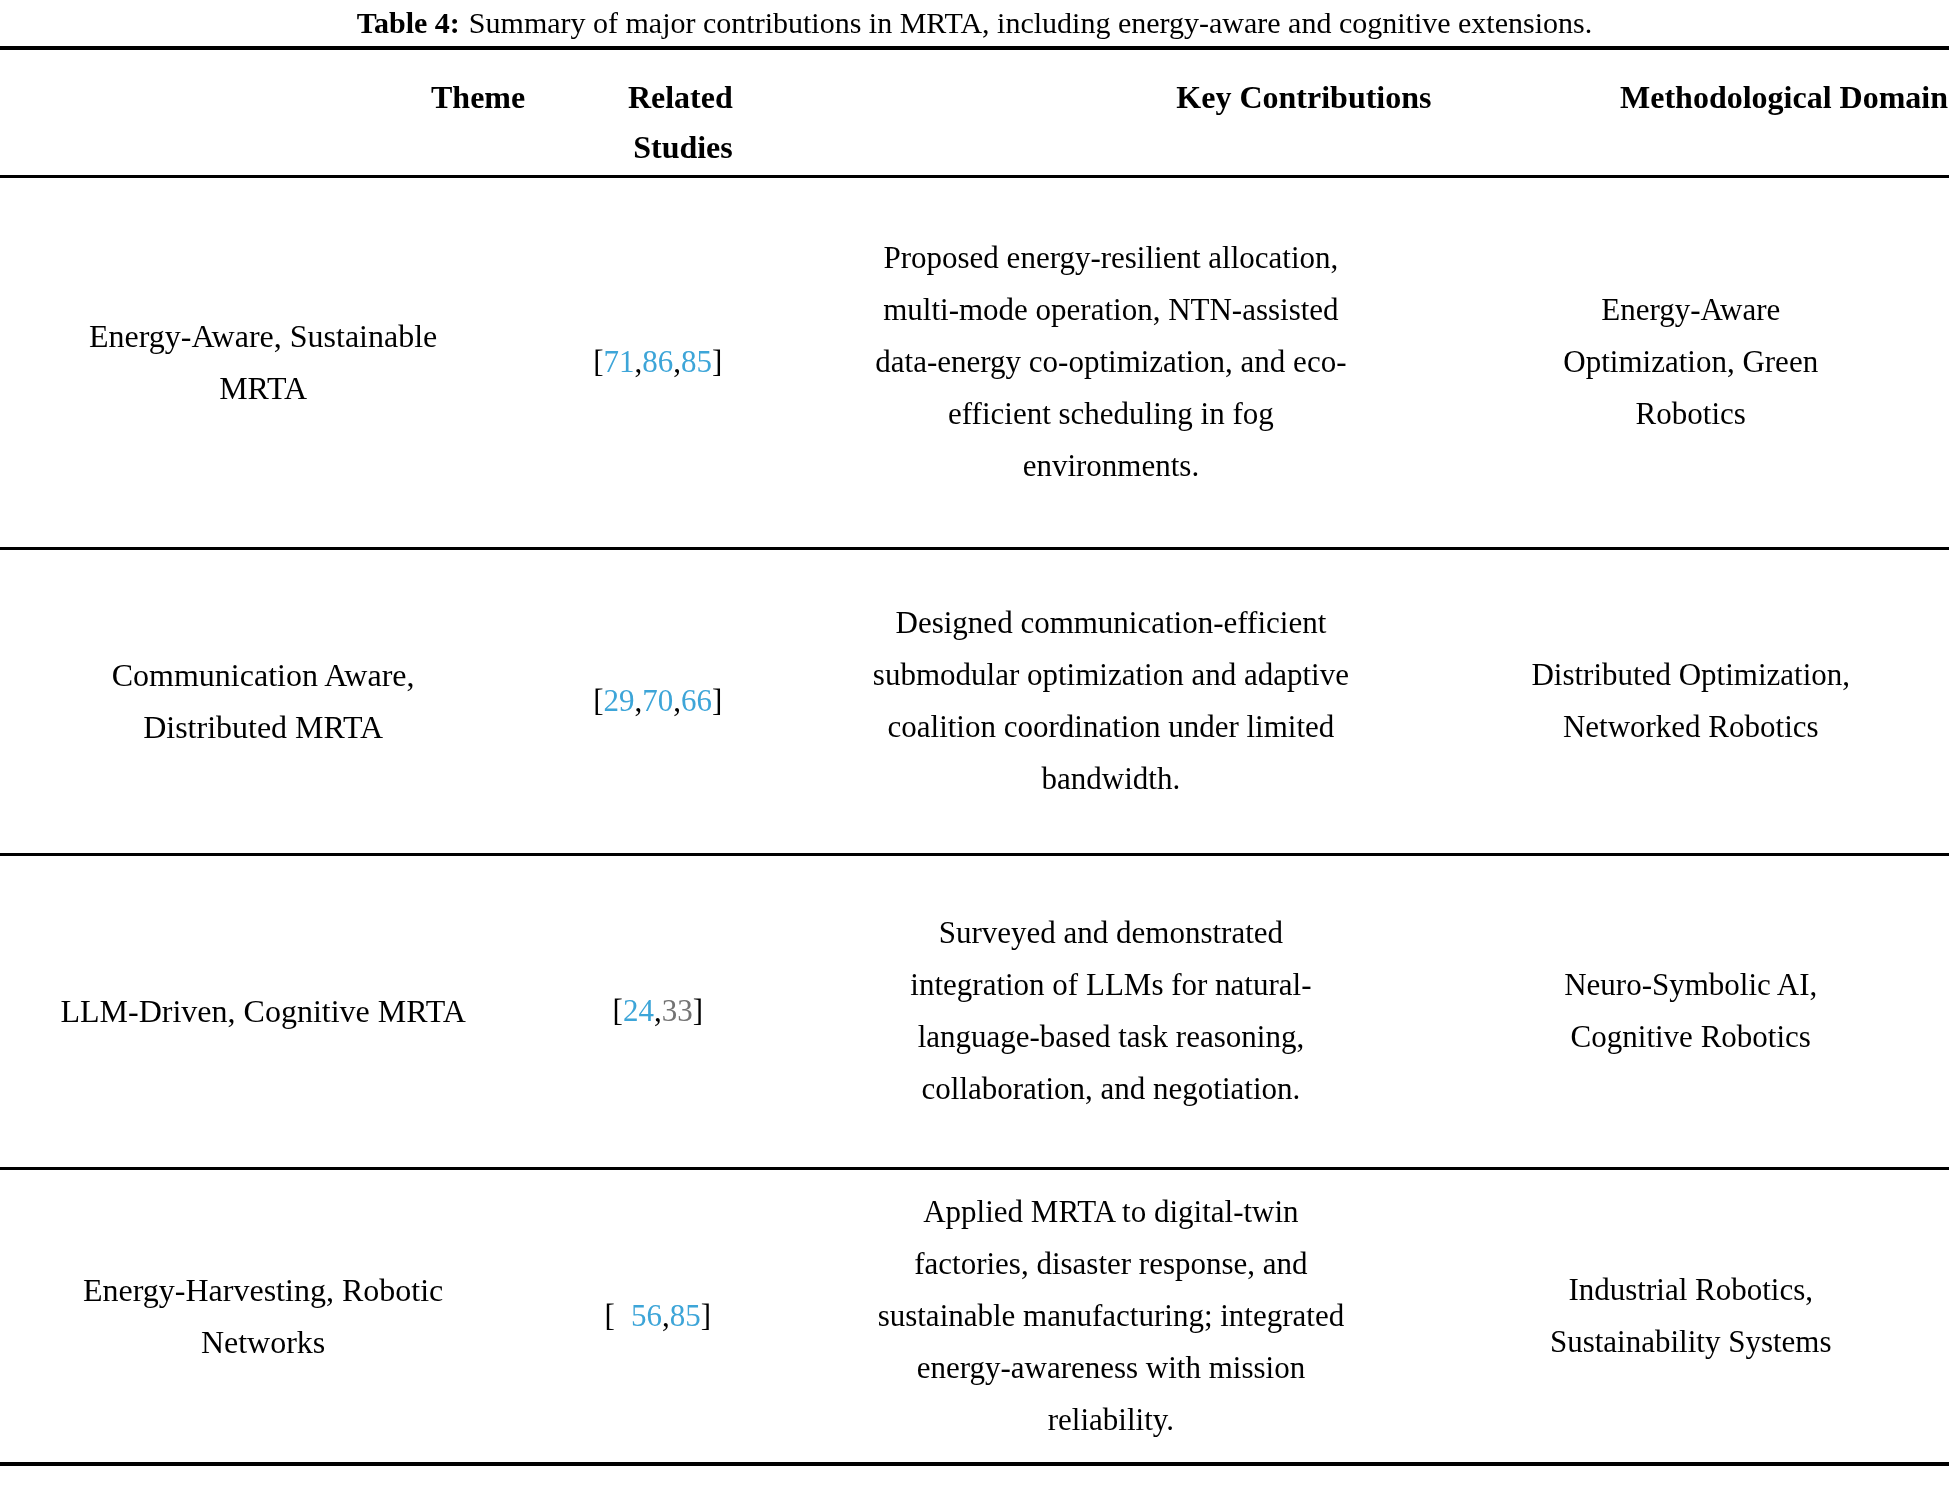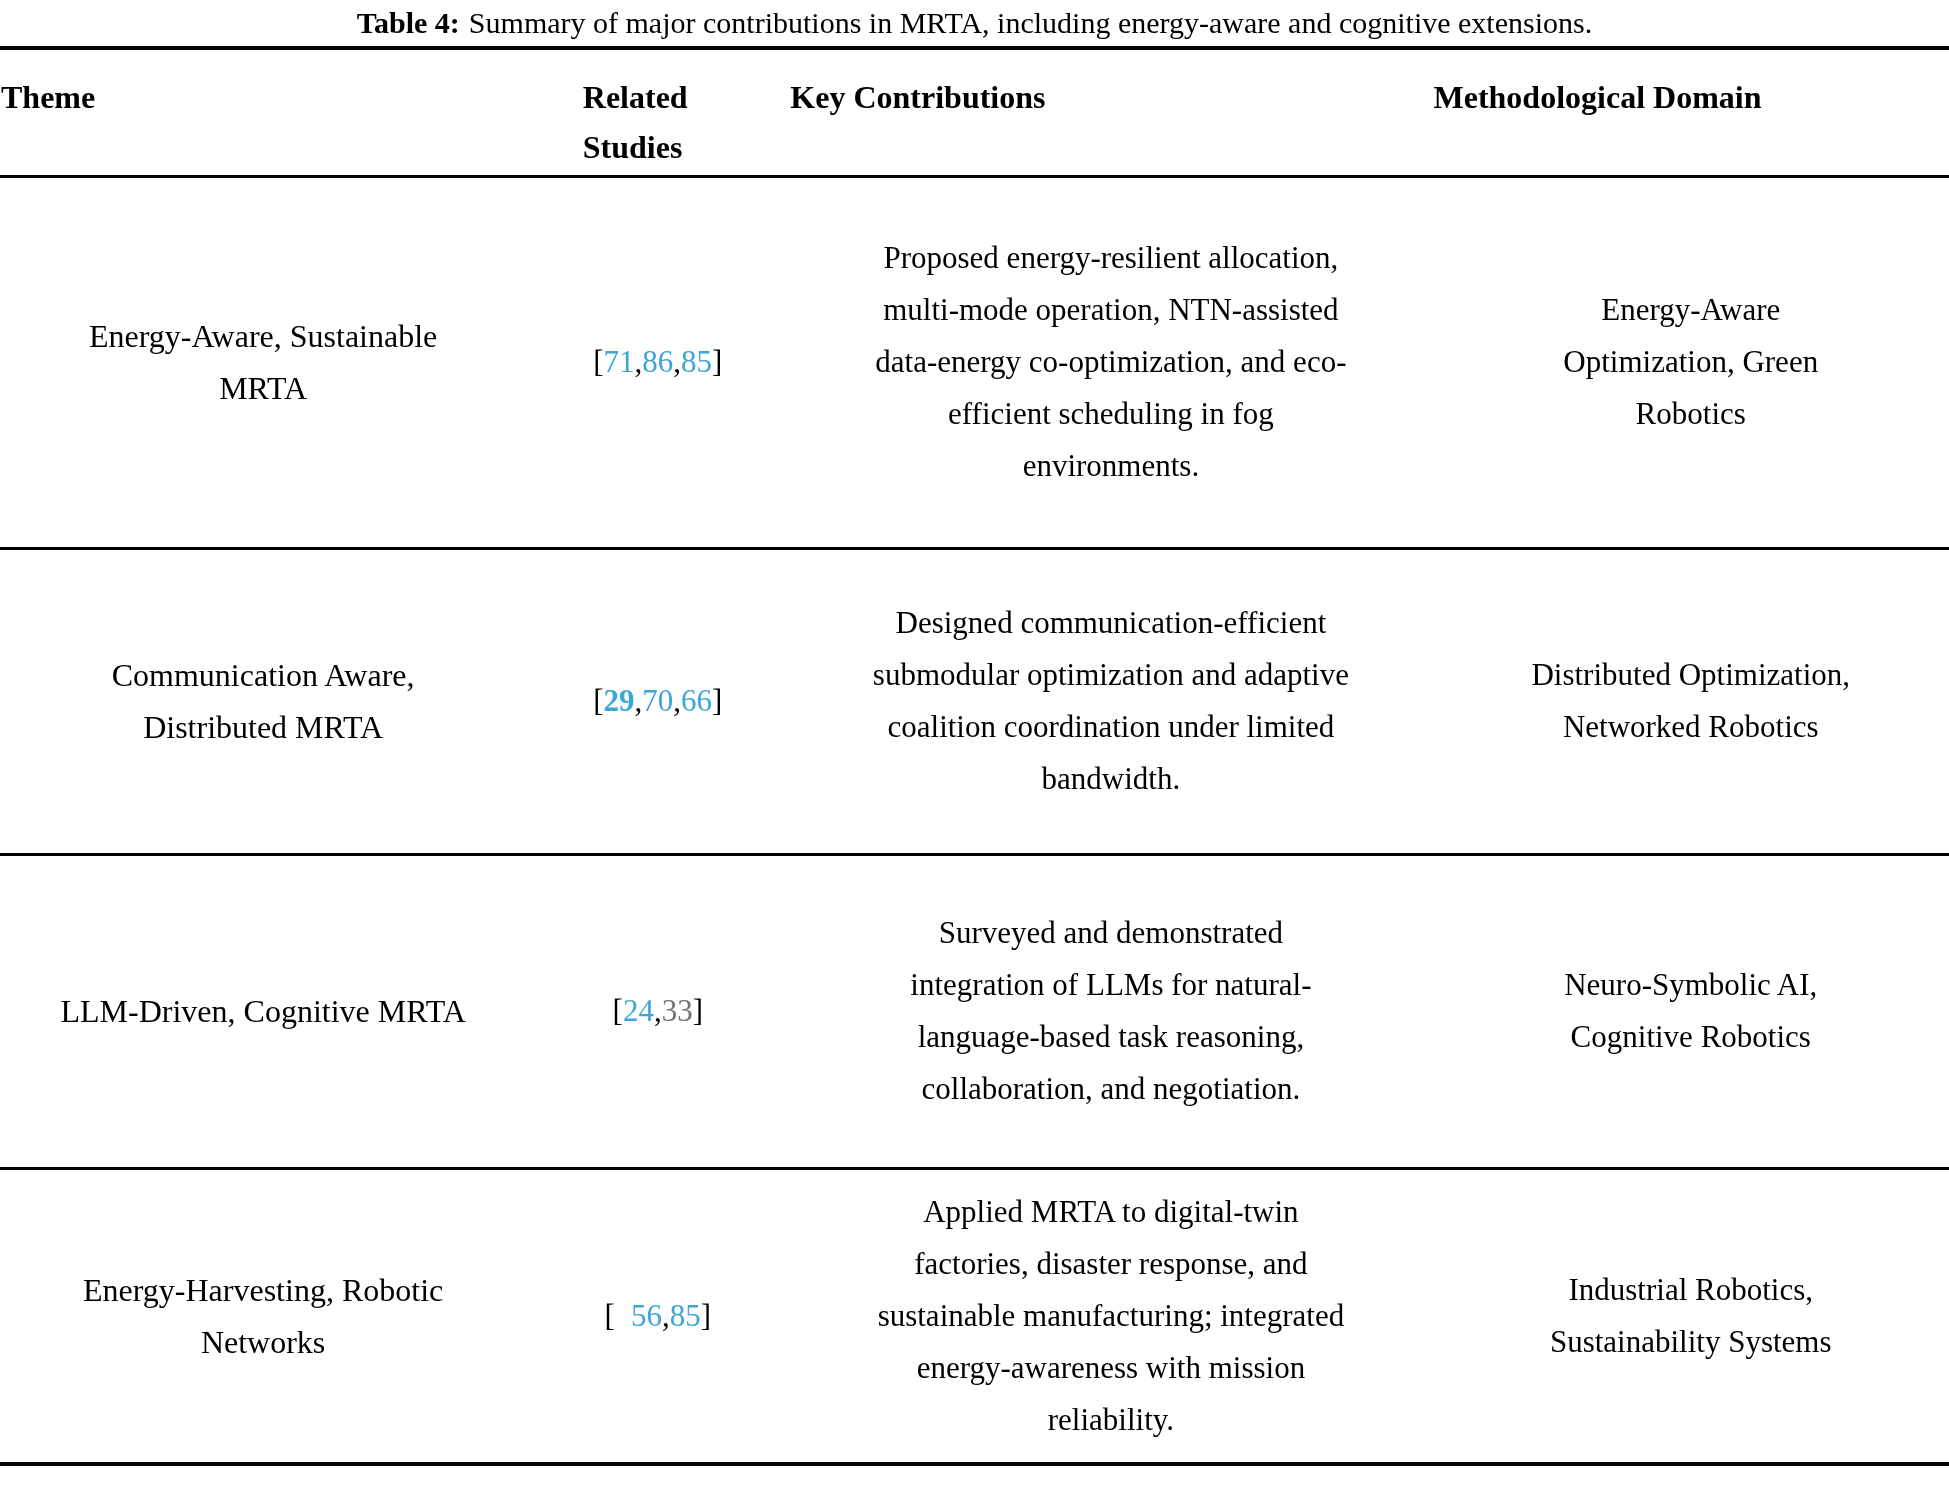--- a/index.html
+++ b/index.html
@@ -42,21 +42,21 @@
   thead tr { border-bottom: 3px solid #000; height: 128px; }
   tbody tr { border-bottom: 3px solid #000; }
   tbody tr:last-child { border-bottom: 4px solid #000; }
 
   th {
     font-weight: bold;
     font-size: 32px;
     vertical-align: top;
     padding-top: 22px;
     line-height: 50px;
-    text-align: left;
+    text-align: right;
   }
   th .hdr { margin: 0 auto; }
   th .hdr-narrow { max-width: 150px; }
 
   td {
     text-align: center;
     vertical-align: middle;
     font-size: 31px;
     line-height: 52px;
     padding: 0;
@@ -131,21 +131,21 @@
         <td>
           <div class="domain-text">Energy-Aware Optimization, Green Robotics</div>
         </td>
       </tr>
 
       <tr class="row-2">
         <td>
           <div class="theme-text">Communication Aware, Distributed MRTA</div>
         </td>
         <td>
-          <span class="cites"><span>[</span><a class="cite" style="color: rgb(61, 165, 216); font-weight: bold;">29</a><span>,</span><a class="cite" style="color: rgb(61, 165, 216);">70</a><span>,</span><a class="cite" style="color: rgb(61, 165, 216);">66</a><span>]</span></span>
+          <span class="cites"><span>[</span><a class="cite" style="color: rgb(61, 165, 216);">29</a><span>,</span><a class="cite" style="color: rgb(61, 165, 216);">70</a><span>,</span><a class="cite" style="color: rgb(61, 165, 216);">66</a><span>]</span></span>
         </td>
         <td>
           <div class="contrib-text">Designed communication-efficient submodular optimization and adaptive coalition coordination under limited bandwidth.</div>
         </td>
         <td>
           <div class="domain-text">Distributed Optimization, Networked Robotics</div>
         </td>
       </tr>
 
       <tr class="row-3">

